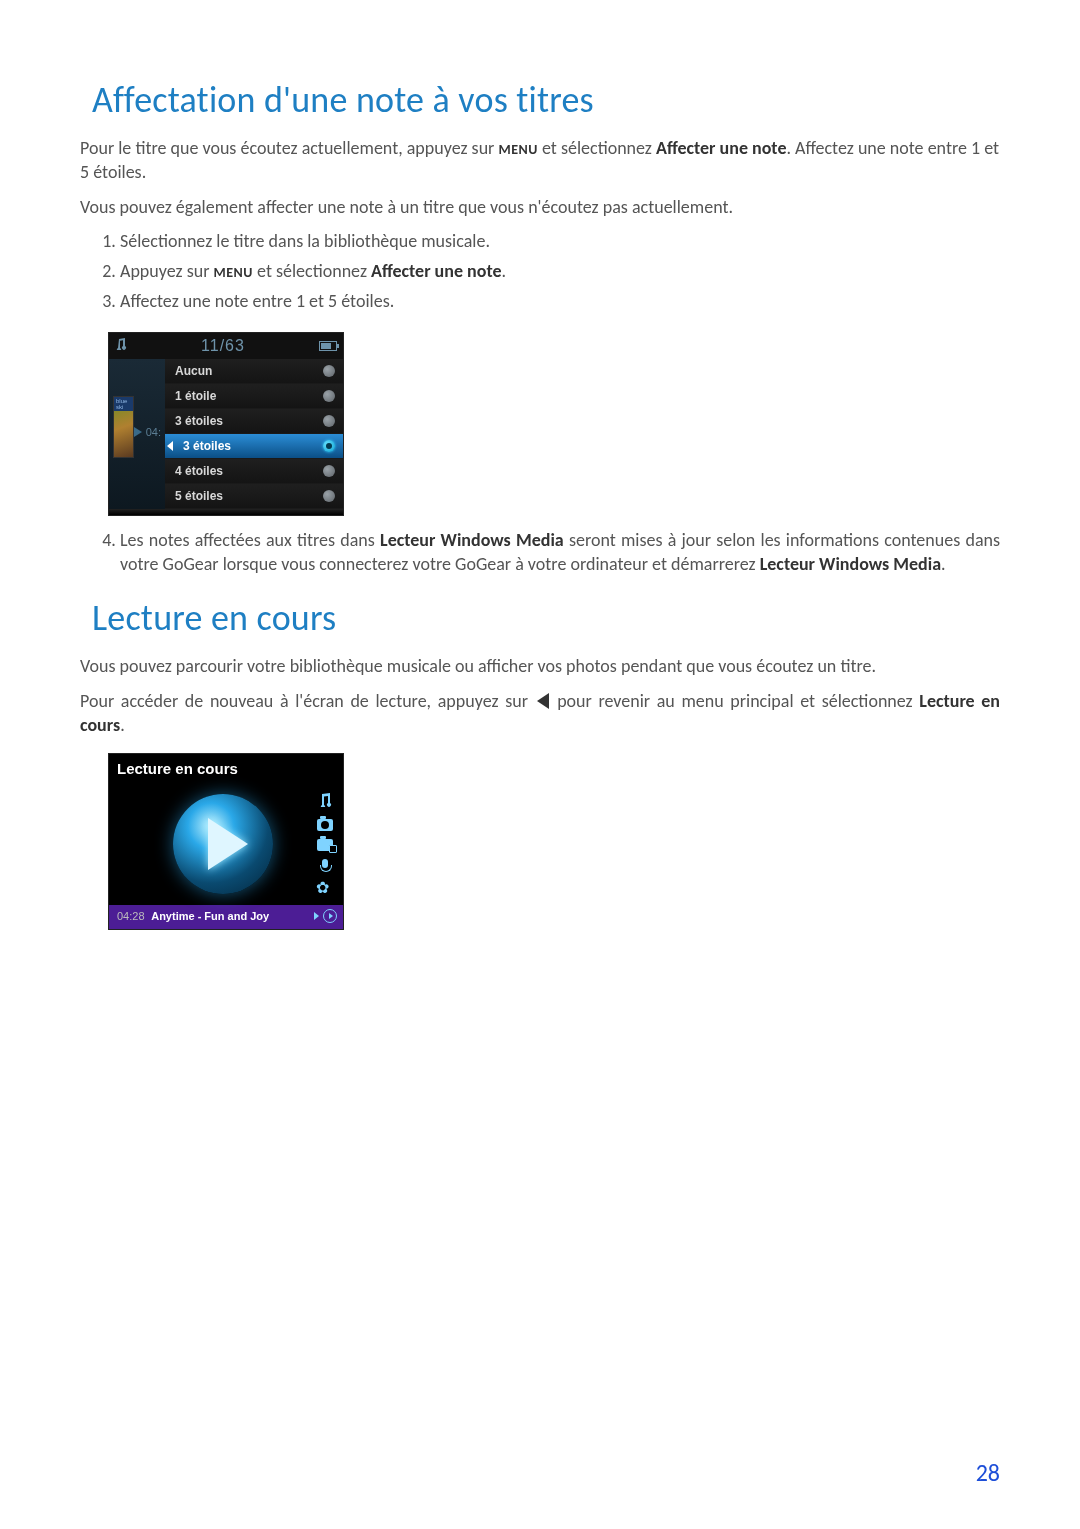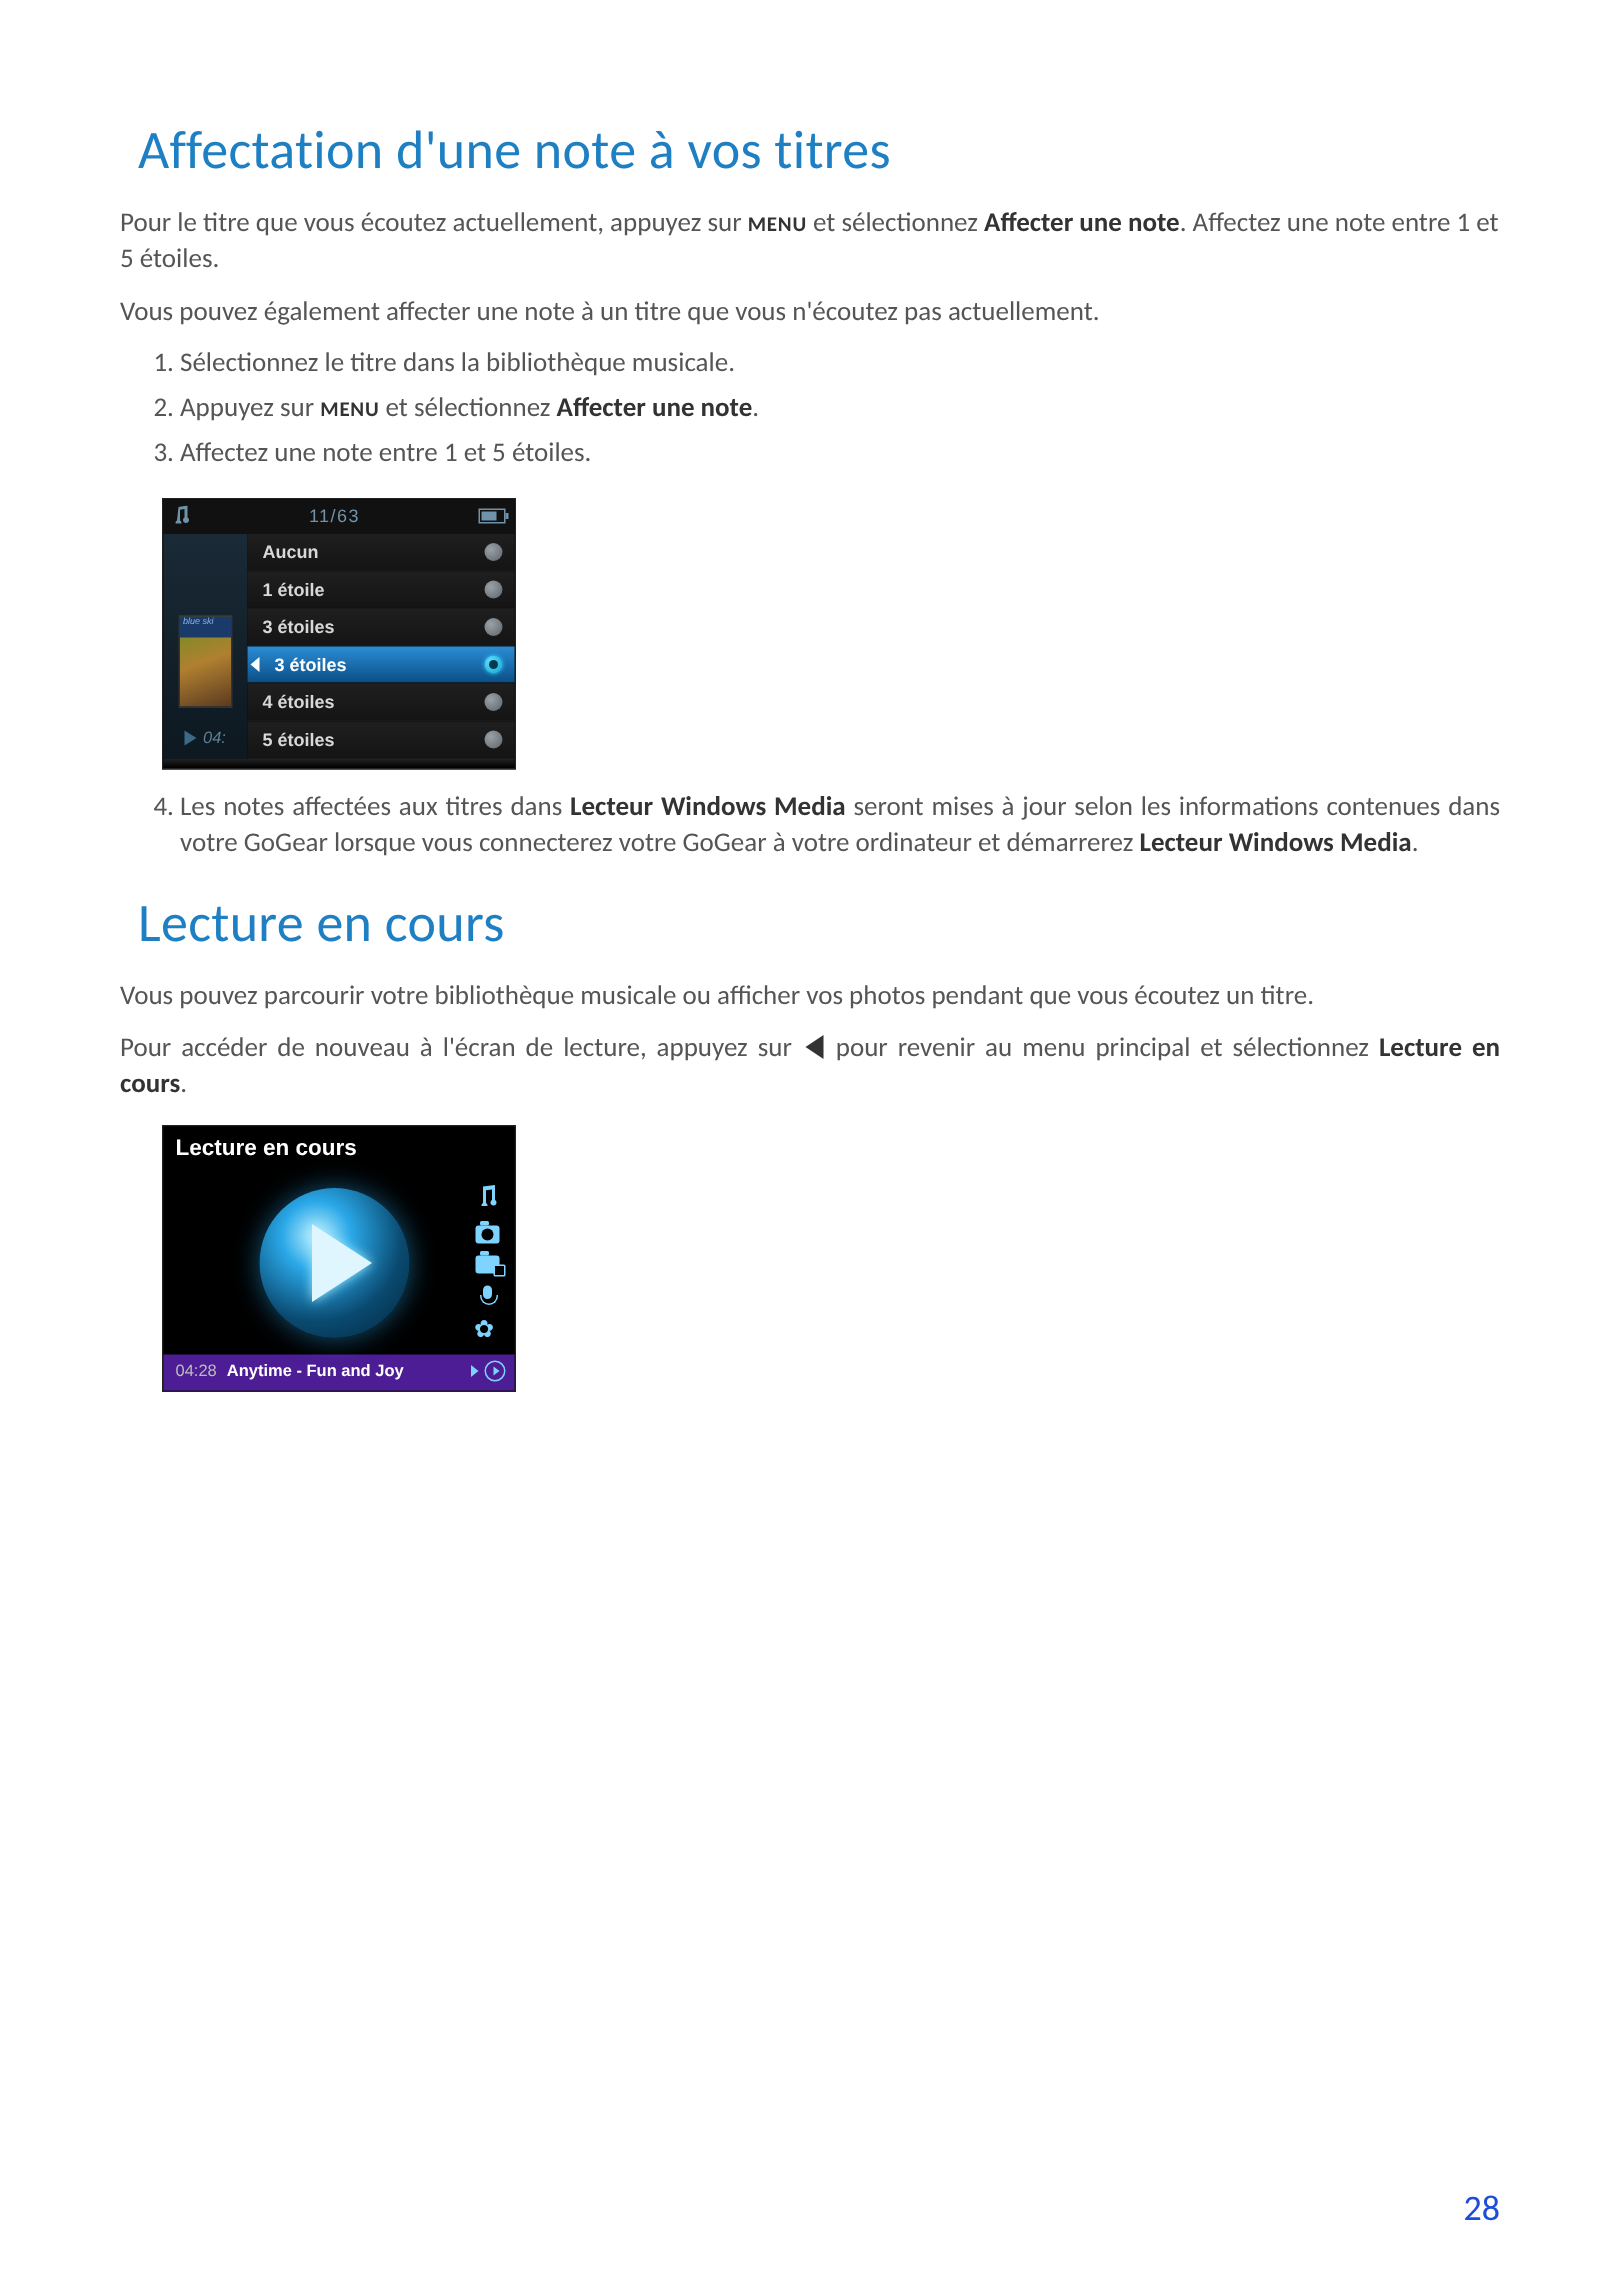--- a/index.html
+++ b/index.html
@@ -62,36 +62,35 @@
   .d1-top {
     display: flex;
     align-items: center;
     justify-content: space-between;
     padding: 4px 6px;
     background: #111;
     color: #79a8c6;
     font-size: 12px;
     font-weight: 400;
   }
-  .d1-top .dcount { flex: 1; text-align: center; color: #6e93aa; letter-spacing: 1px; font-size: 12px;}
+  .d1-top .dcount { flex: 1; text-align: center; color: #6e93aa; letter-spacing: 1px; font-size: 16px;}
   .music-note { width:12px; height:12px; }
   .batt { width: 16px; height: 8px; border: 1px solid #6e93aa; position: relative; }
   .batt::after { content:""; position:absolute; right:-3px; top:2px; width:2px; height:4px; background:#6e93aa;}
   .batt::before { content:""; position:absolute; left:1px; top:1px; width:10px; height:6px; background:#6e93aa;}
   .d1-body { display: flex; }
   .d1-left {
     width: 56px;
     background: linear-gradient(#1a2a36, #0d1820);
     display: flex;
-    flex-direction: column;
+    flex-direction: row;
     justify-content: flex-end;
     align-items: center;
     padding: 4px;
     box-sizing: border-box;
-    font-style: italic;
   }
   .thumb {
     width:34px; height:60px;
     background: linear-gradient(160deg,#6b8e23 0%, #b08030 50%, #5a3a20 100%);
     border:1px solid #333;
     margin-bottom: 14px;
     position: relative;
     overflow: hidden;
   }
   .thumb .top { position:absolute; top:0; left:0; right:0; height:14px; background:#1a3a6a; }

